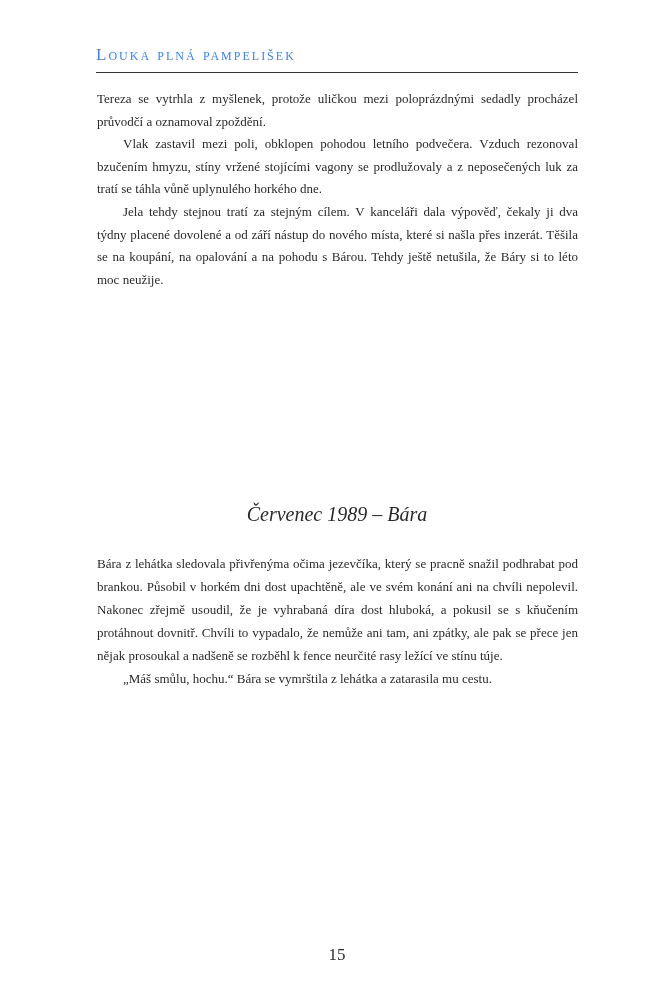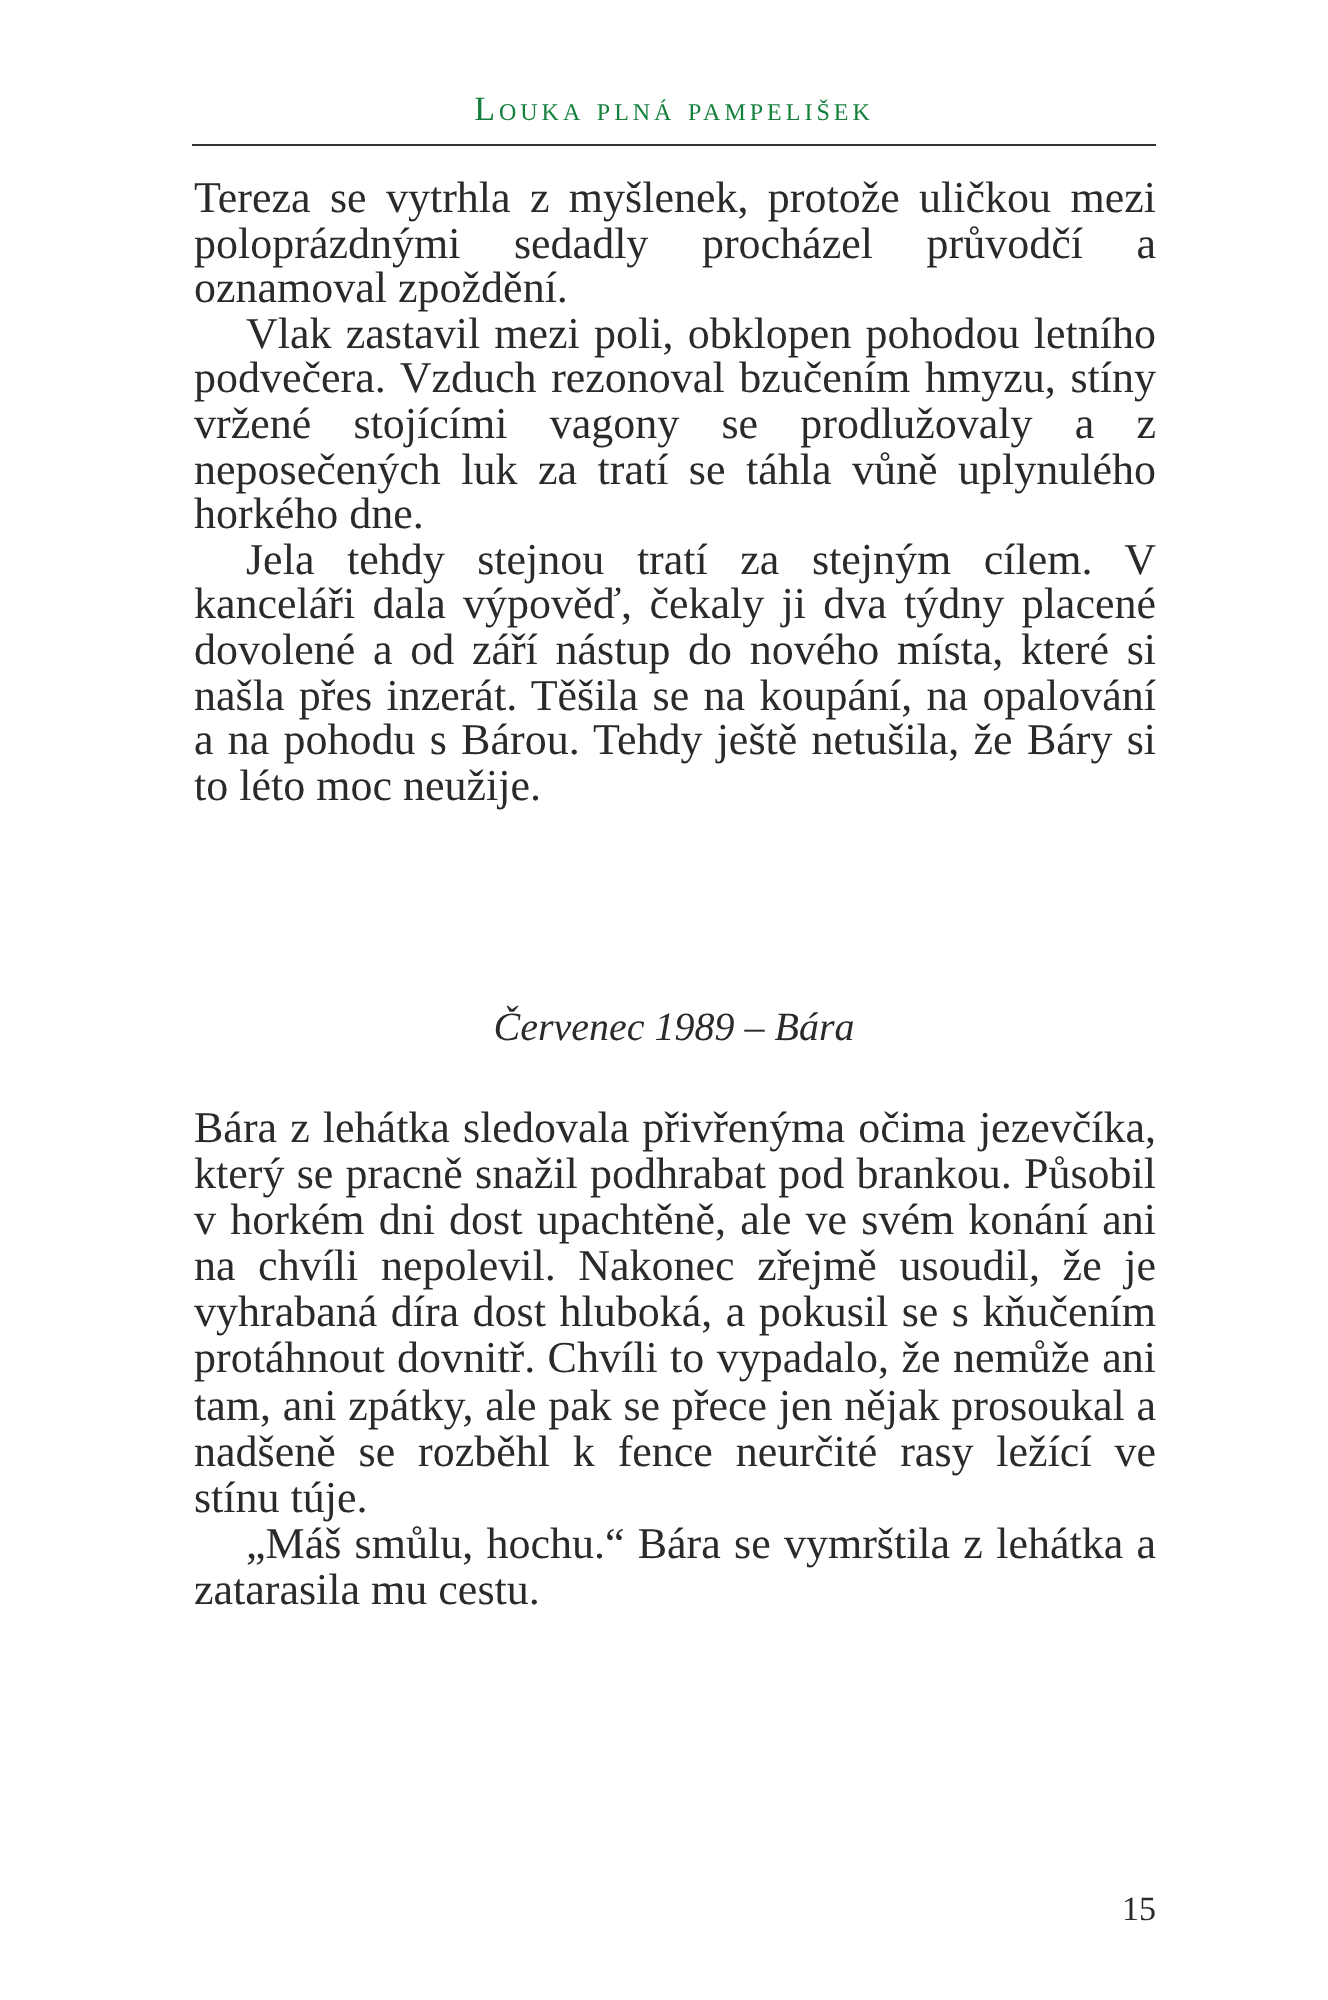--- a/index.html
+++ b/index.html
@@ -4,43 +4,43 @@
 <style>
   html, body { margin: 0; padding: 0; }
   body {
     width: 664px; height: 1000px; background: #ffffff; position: relative; overflow: hidden;
     color: #2a2a2a;
     font-family: "DejaVu Serif", "Liberation Serif", serif;
   }
   .page { position: absolute; left: 0; top: 0; width: 664px; height: 1000px; }
   .running-head {
     position: absolute; left: 96px; width: 482px; top: 45px;
-    text-align: center; font-family: "Liberation Serif", serif;
-    font-variant: small-caps; letter-spacing: 2px; font-size: 17px; color: #15803d;
+    text-align: left; font-family: "Liberation Serif", serif;
+    font-variant: small-caps; letter-spacing: 2px; font-size: 17px; color: #3b82f6;
   }
   .rule {
     position: absolute; left: 96px; width: 482px; top: 72px; height: 0;
     border-top: 1.5px solid #333;
   }
   .block {
     position: absolute; left: 97px; width: 481px;
-    font-family: "Liberation Serif", serif; font-size: 22px; line-height: 22.6px;
+    font-family: "Liberation Serif", serif; font-size: 13px; line-height: 22.6px;
     text-align: justify; hyphens: manual;
   }
   .block p { margin: 0; text-indent: 26px; }
   .block p.noindent { text-indent: 0; }
   #blk1 { top: 88px; }
   #blk2 { top: 552px; line-height: 23.1px; }
   .chapter-heading {
     position: absolute; left: 96px; width: 482px; top: 503px;
     text-align: center; font-family: "Liberation Serif", serif; font-style: italic; font-size: 20px;
   }
   .page-number {
     position: absolute; left: 96px; width: 482px; top: 945px;
-    text-align: right; font-family: "Liberation Serif", serif; font-size: 17px;
+    text-align: center; font-family: "Liberation Serif", serif; font-size: 17px;
   }
 </style>
 </head>
 <body>
 
 <div class="page">
   <div class="running-head">Louka plná pampelišek</div>
   <div class="rule"></div>
 
   <div class="block" id="blk1">

